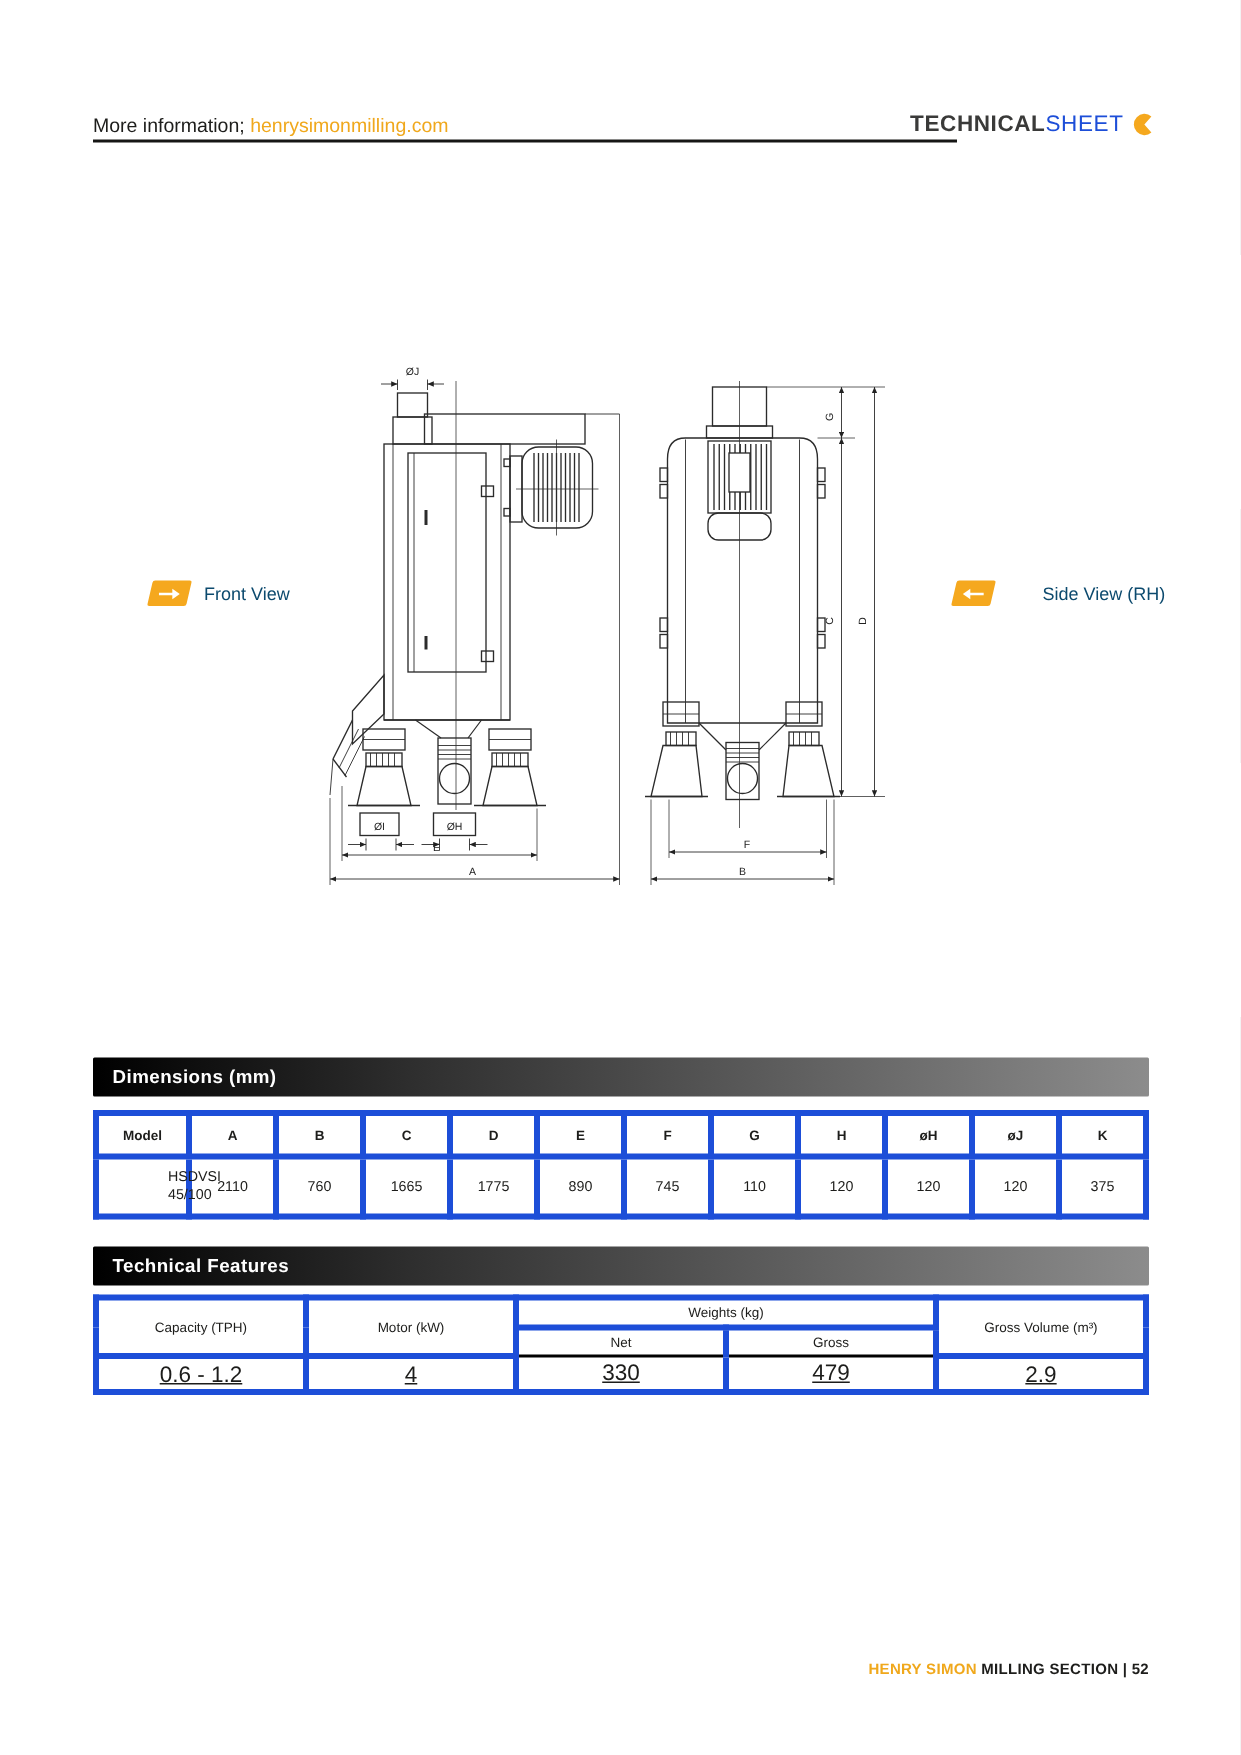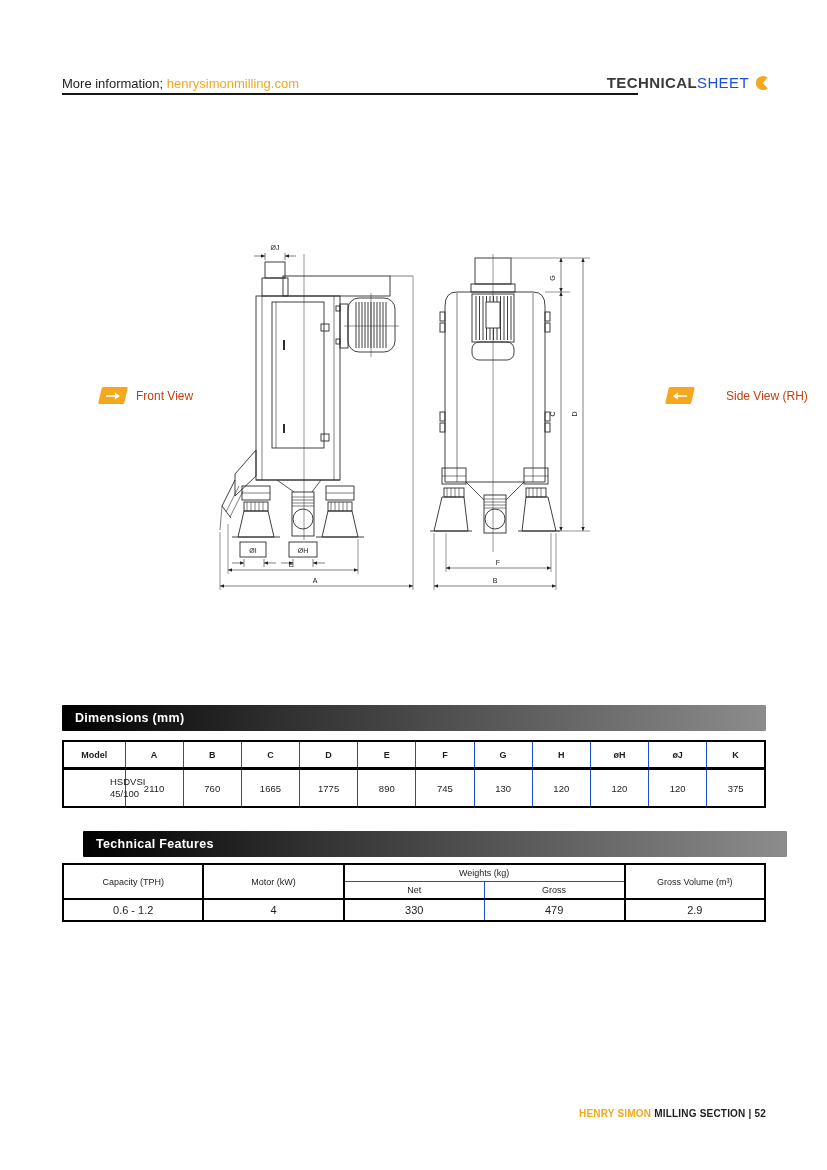--- a/index.html
+++ b/index.html
@@ -12,51 +12,51 @@
   .more-info{position:absolute;left:62px;top:76px;font-size:13px;color:#1d1d1b;}
   .more-info .link{color:#f0a81c;text-decoration:none;}
   .header-rule{position:absolute;left:62px;top:93px;width:576px;height:1.5px;background:#161615;}
   .brand{position:absolute;right:57px;top:74px;display:flex;align-items:center;font-size:15px;letter-spacing:.4px;}
   .brand .b1{font-weight:800;color:#3a3a39;}
   .brand .b2{font-weight:300;color:#1d4ed8;}
   .brand svg{margin-left:5px;display:block;}
   
   .vlabel{position:absolute;display:flex;align-items:center;gap:10px;}
   .vlabel.front{left:100px;top:387px;}
-  .vlabel.side{left:667px;top:387px;gap:33px;}
+  .vlabel.side{left:636px;top:387px;gap:33px;}
   .vicon{width:26px;height:17px;background:#f5a81e;transform:skewX(-13deg);border-radius:1.5px;
          display:flex;align-items:center;justify-content:center;}
   .vicon svg{display:block;transform:skewX(13deg);}
-  .vlabel .vtext{font-size:12px;color:#c2410c;}
+  .vlabel .vtext{font-size:12px;color:#0c4a6e;}
   
   .draw{position:absolute;}
   .draw.front{left:218px;top:240px;}
   .draw.side{left:428px;top:252px;}
   .draw svg text{font-size:7px;fill:#222;font-family:"Liberation Sans",sans-serif;}
   
   .section-bar{position:absolute;left:62px;width:704px;height:26px;
     background:linear-gradient(90deg,#000000 0%,#2e2e2e 30%,#8c8c8c 100%);
     color:#ffffff;font-weight:700;font-size:12.5px;line-height:27px;padding-left:13px;
     box-sizing:border-box;letter-spacing:.3px;border-radius:1px;}
   .bar-dims{top:705px;}
-  .bar-feat{top:831px;margin-left:21px;}
+  .bar-feat{top:831px;}
   
   table{border-collapse:collapse;table-layout:fixed;position:absolute;left:62px;width:704px;
         font-size:9px;text-align:center;background:#fff;}
   .t-dims{top:740px;}
   .t-feat{top:863px;}
-  th,td{border:1px solid #1d4ed8;padding:0 2px;vertical-align:middle;}
+  th,td{border:4px solid #1d4ed8;padding:0 2px;vertical-align:middle;}
   .t-dims{border:2px solid #000;}
   .t-feat{border:2px solid #000;}
   .t-dims thead th{height:25px;font-weight:700;border-bottom:3px solid #000;}
   .t-dims tbody td{height:36px;font-weight:400;font-size:9.5px;}
   .model-cell{line-height:1.25;padding-left:46px;}
   .t-feat th{height:16px;font-weight:400;}
   .t-feat .subrow th{border-bottom:2.5px solid #000;}
-  .t-feat tbody td{height:20px;font-size:11px;border-top:2.5px solid #000;}
+  .t-feat tbody td{height:20px;font-size:15px;border-top:2.5px solid #000;text-decoration:underline;}
   .thick-l{border-left:2px solid #000;}
   
   .footer{position:absolute;top:1096px;right:61px;font-size:10px;font-weight:700;letter-spacing:.2px;color:#1d1d1b;margin-top:12px;}
   .footer .fbrand{color:#f0a81c;}
 </style>
 </head>
 <body>
 
 <div class="page">
 
@@ -352,21 +352,21 @@
         <td class="model-cell">
           <div>HSDVSI</div>
           <div>45/100</div>
         </td>
         <td>2110</td>
         <td>760</td>
         <td>1665</td>
         <td>1775</td>
         <td>890</td>
         <td>745</td>
-        <td>130</td>
+        <td>110</td>
         <td>120</td>
         <td>120</td>
         <td>120</td>
         <td>375</td>
       </tr>
     </tbody>
   </table>
 
   <div class="section-bar bar-feat">
     <span>Technical Features</span>

